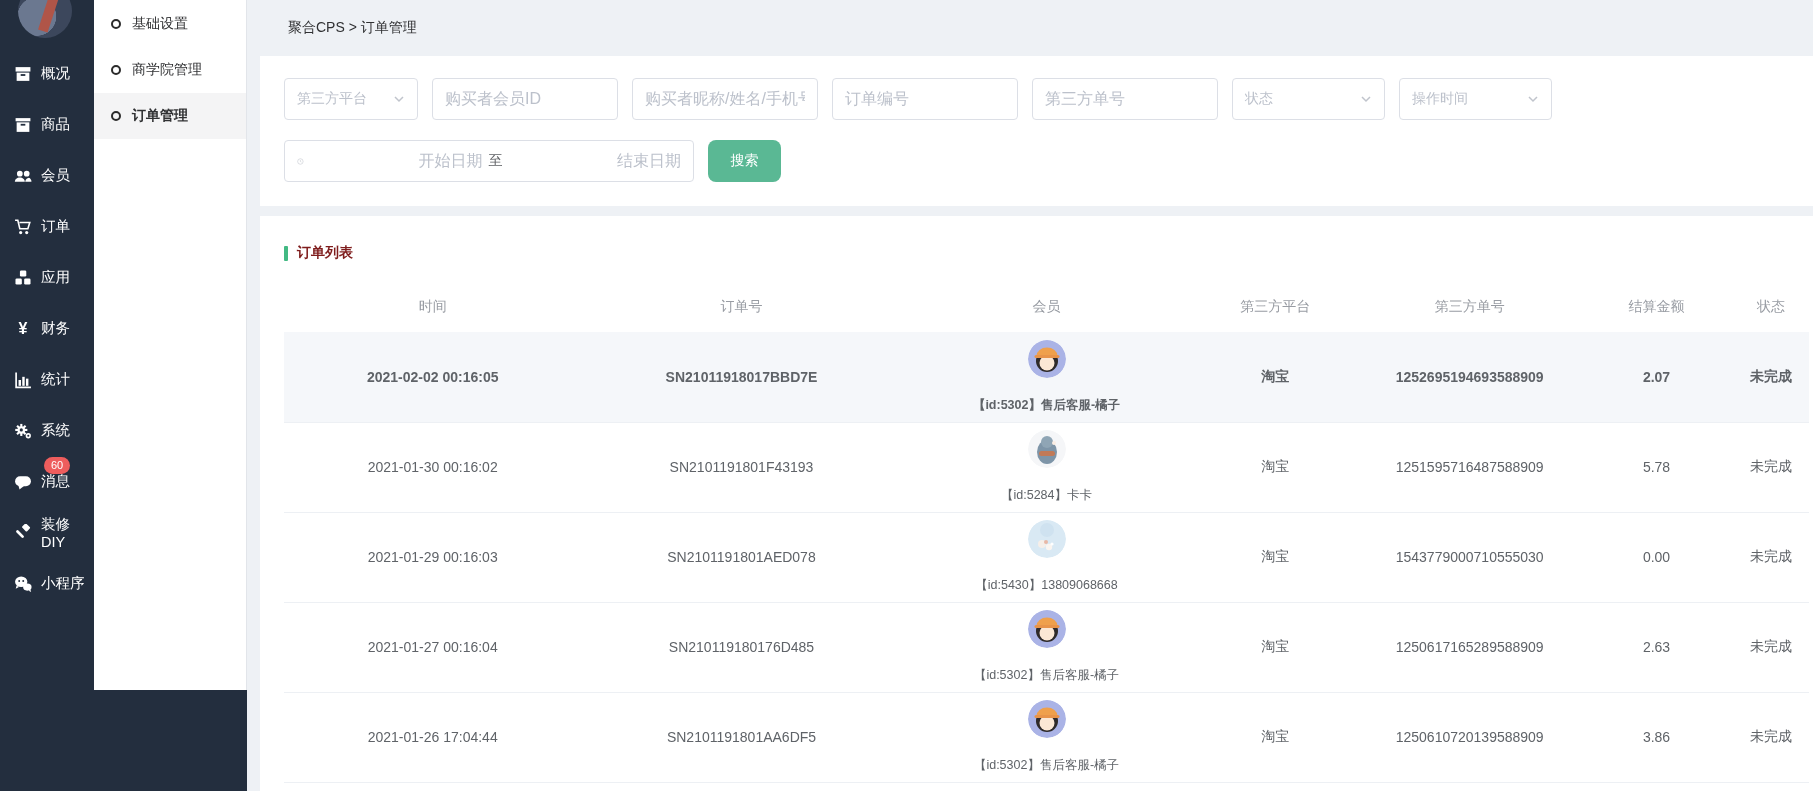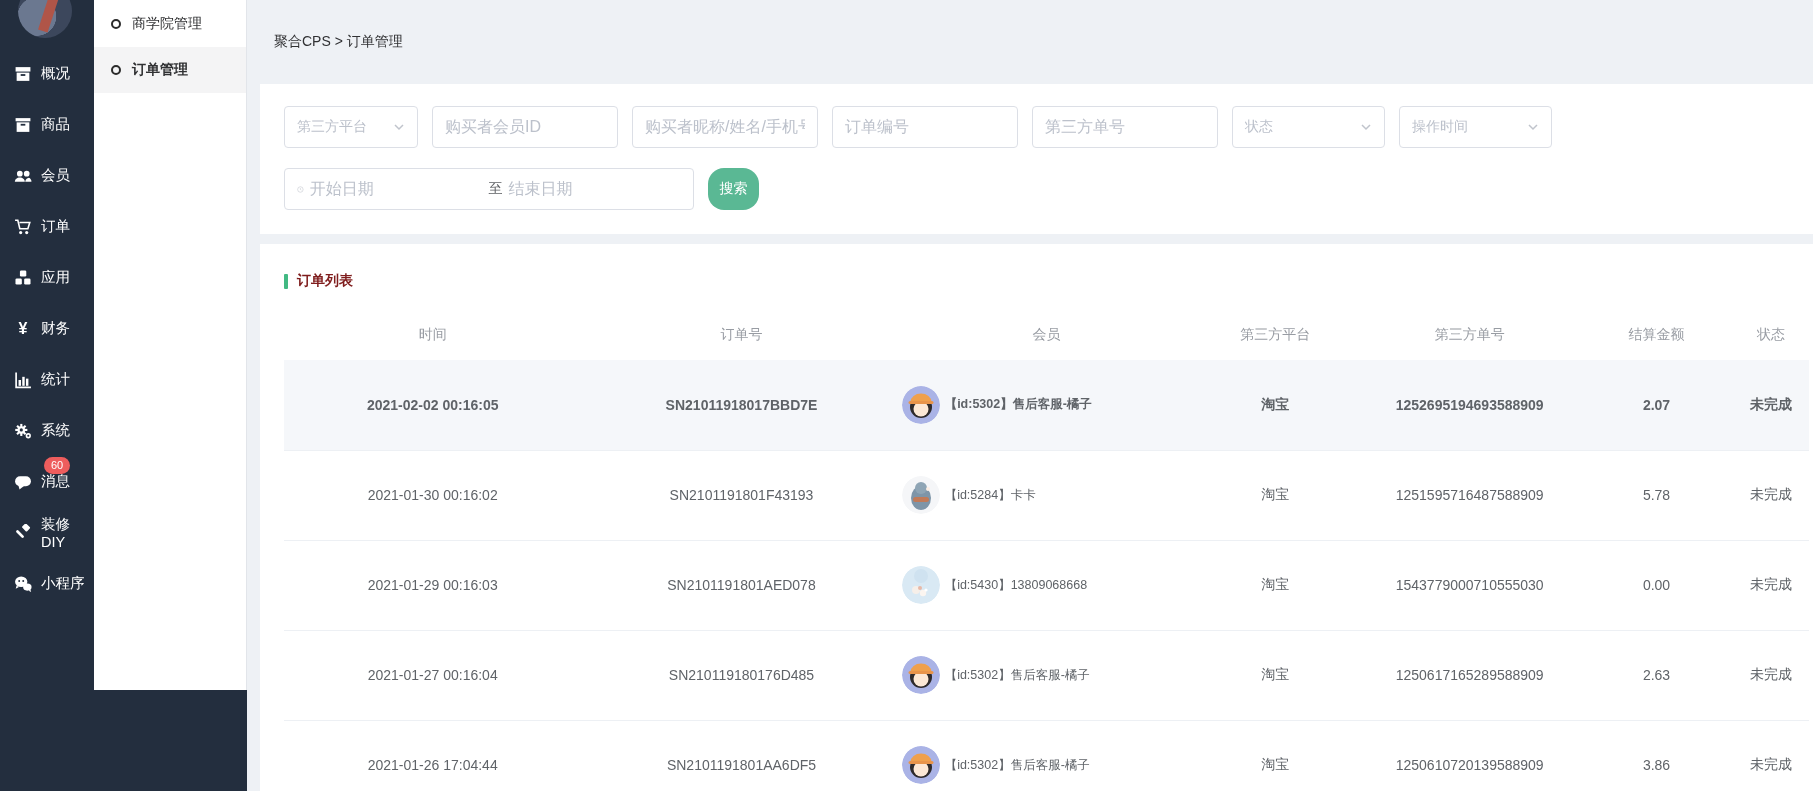--- a/index.html
+++ b/index.html
@@ -18,44 +18,44 @@
 
   
   .subnav { width:153px; background:#232e3e; flex-shrink:0; }
   .subnav-inner { background:#fff; height:690px; border-right:1px solid #e2e5ea; padding-top:1px; }
   .subnav-item { display:flex; align-items:center; gap:11px; height:46px; padding-left:17px; font-size:14px; color:#303133; cursor:pointer; }
   .subnav-item .ring { width:10px; height:10px; border:2px solid #2b2b2b; border-radius:50%; flex-shrink:0; }
   .subnav-item.active { background:#f4f4f5; font-weight:bold; }
 
   
   .main { flex:1; min-width:0; display:flex; flex-direction:column; }
-  .breadcrumb { height:84px; display:flex; align-items:center; padding-left:27px; font-size:14px; color:#303133; flex-shrink:0; }
+  .breadcrumb { height:56px; display:flex; align-items:center; padding-left:41px; font-size:14px; color:#303133; flex-shrink:0; }
 
   .filter-panel { background:#fff; margin-left:13px; padding:22px 20px 24px 24px; flex-shrink:0; }
   .filter-row { display:flex; align-items:center; gap:14px; }
   .filter-row + .filter-row { margin-top:20px; gap:0; }
   .f-box { height:42px; border:1px solid #dcdfe6; border-radius:4px; background:#fff; display:flex; align-items:center; padding:0 12px; }
   .f-box input { border:none; outline:none; width:100%; font-size:16px; color:#404040; background:transparent; font-family:inherit; }
   .f-box input::placeholder { color:#bcc1cb; }
   .f-select { justify-content:space-between; cursor:pointer; }
   .f-select .ph { font-size:14px; color:#bcc1cb; }
   .w134 { width:134px; } .w186 { width:186px; } .w153 { width:153px; }
   .date-range { width:410px; gap:6px; }
-  .date-range input { text-align:left; }
+  .date-range input { text-align:right; }
   .to-label { font-size:14px; color:#606266; flex-shrink:0; }
-  .search-btn { margin-left:14px; width:51px; height:42px; background:#5ab894; color:#fff; border:none; border-radius:16px; font-size:14px; cursor:pointer; font-family:inherit; }
+  .search-btn { margin-left:14px; width:73px; height:42px; background:#5ab894; color:#fff; border:none; border-radius:8px; font-size:14px; cursor:pointer; font-family:inherit; }
 
   .table-panel { background:#fff; margin-left:13px; margin-top:10px; flex:1; padding:28px 0 0 24px; overflow:hidden; }
   .panel-title { display:flex; align-items:center; gap:9px; font-size:14px; font-weight:bold; color:#7f1d1d; }
   .title-bar { width:4px; height:15px; background:#42b983; border-radius:1px; }
   table { width:calc(100% - 4px); border-collapse:collapse; margin-top:20px; table-layout:fixed; }
   th { font-size:14px; color:#989ca3; font-weight:normal; height:50px; text-align:center; }
   td { height:90px; text-align:center; font-size:14px; color:#5f6368; border-bottom:1px solid #edf0f4; }
   tr.hovered td { background:#f5f7fa;font-weight:bold; }
-  .member { display:flex; flex-direction:row; align-items:center; gap:5px; font-size:12.5px; color:#5f6368; }
+  .member { display:flex; flex-direction:column; align-items:center; gap:19px; font-size:12.5px; color:#5f6368; }
   .avatar { width:38px; height:38px; border-radius:50%; flex-shrink:0; }
   .c-time{width:19.5%;} .c-order{width:21%;} .c-member{width:19%;} .c-platform{width:11%;} .c-third{width:14.5%;} .c-amount{width:10%;} .c-status{width:5%;}
 </style>
 </head>
 <body>
 
 <aside class="sidebar">
   <div class="user-avatar"></div>
 
   <div class="side-item">
@@ -148,20 +148,24 @@
         <path d="M15.5 13.8l.7 2.3-2.4-1.2z"></path>
         <circle cx="4.9" cy="5.6" r=".9" fill="#232e3e"></circle>
         <circle cx="8.7" cy="5.6" r=".9" fill="#232e3e"></circle>
       </svg>
     <span>小程序</span>
   </div>
 </aside>
 
 <nav class="subnav">
   <div class="subnav-inner">
+    <div class="subnav-item">
+      <span class="ring"></span>
+      <span>基础设置</span>
+    </div>
     <div class="subnav-item">
       <span class="ring"></span>
       <span>商学院管理</span>
     </div>
     <div class="subnav-item active">
       <span class="ring"></span>
       <span>订单管理</span>
     </div>
   </div>
 </nav>

